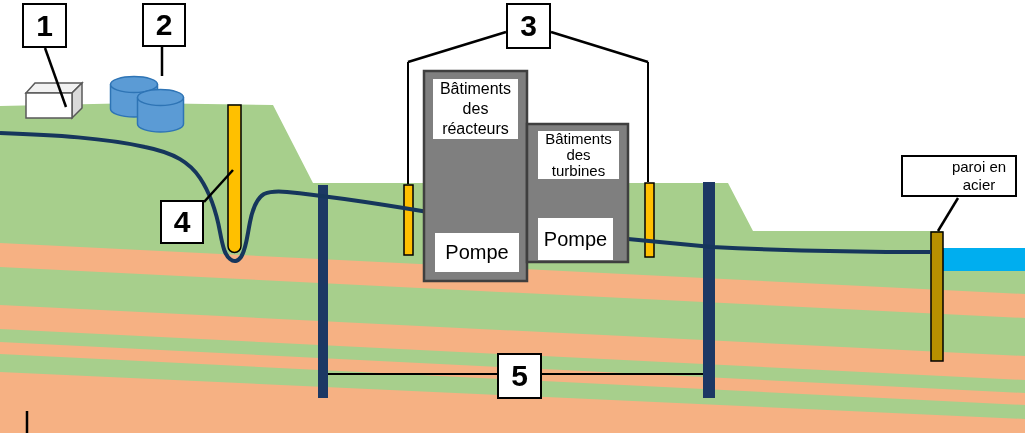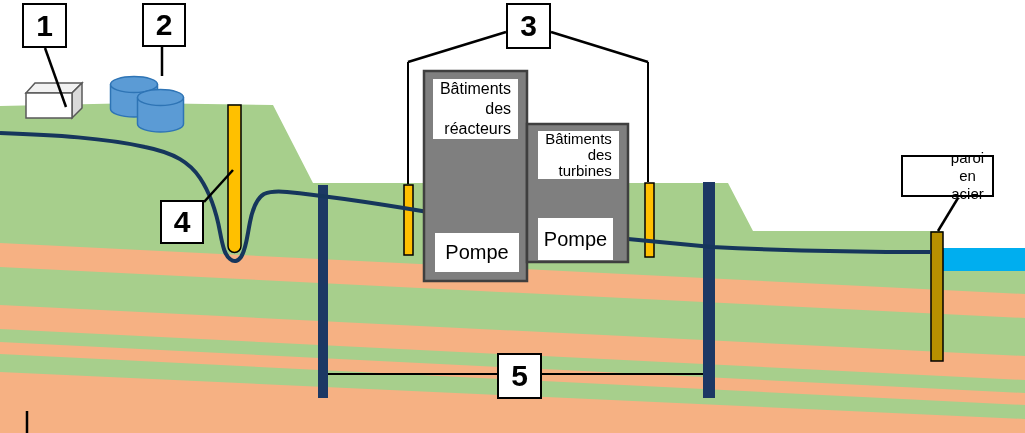--- a/index.html
+++ b/index.html
@@ -4,21 +4,21 @@
 <style>
   html,body{margin:0;padding:0;background:#fff;}
   .stage{
     position:relative;width:1025px;height:433px;overflow:hidden;
     background:#fff;font-family:"Liberation Sans",sans-serif;
   }
   .stage svg{position:absolute;left:0;top:0;}
   .overlay{position:absolute;display:flex;align-items:center;justify-content:center;
     text-align:center;color:#000;background:#fff;box-sizing:border-box;}
   .callout{border:2.5px solid #000;font-weight:bold;font-size:30px;line-height:1;}
-  .plainbox{border:none;white-space:pre-line;text-align:right;}
+  .plainbox{border:none;white-space:pre-line;}
   .borderbox{border:2px solid #000;white-space:pre-line;}
 </style>
 </head>
 <body>
 
 <div class="stage">
 
   <svg width="1025" height="433" viewBox="0 0 1025 433">
     <defs>
       <clipPath id="groundClip">
@@ -103,16 +103,16 @@
 
   <div class="overlay plainbox" style="left:433px;top:79px;width:85px;height:60px;font-size:16px;line-height:20px;">Bâtiments
 des
 réacteurs</div>
   <div class="overlay plainbox" style="left:538px;top:131px;width:81px;height:48px;font-size:15px;line-height:16px;">Bâtiments
 des
 turbines</div>
   <div class="overlay plainbox" style="left:435px;top:233px;width:84px;height:39px;font-size:20px;">Pompe</div>
   <div class="overlay plainbox" style="left:538px;top:218px;width:75px;height:42px;font-size:20px;">Pompe</div>
 
-  <div class="overlay borderbox" style="left:901px;top:155px;width:93px;height:42px;font-size:15px;line-height:18px;padding-left:40px;">paroi en
+  <div class="overlay borderbox" style="left:901px;top:155px;width:116px;height:42px;font-size:15px;line-height:18px;padding-left:40px;">paroi en
 acier</div>
 
 </div>
 
 </body></html>

